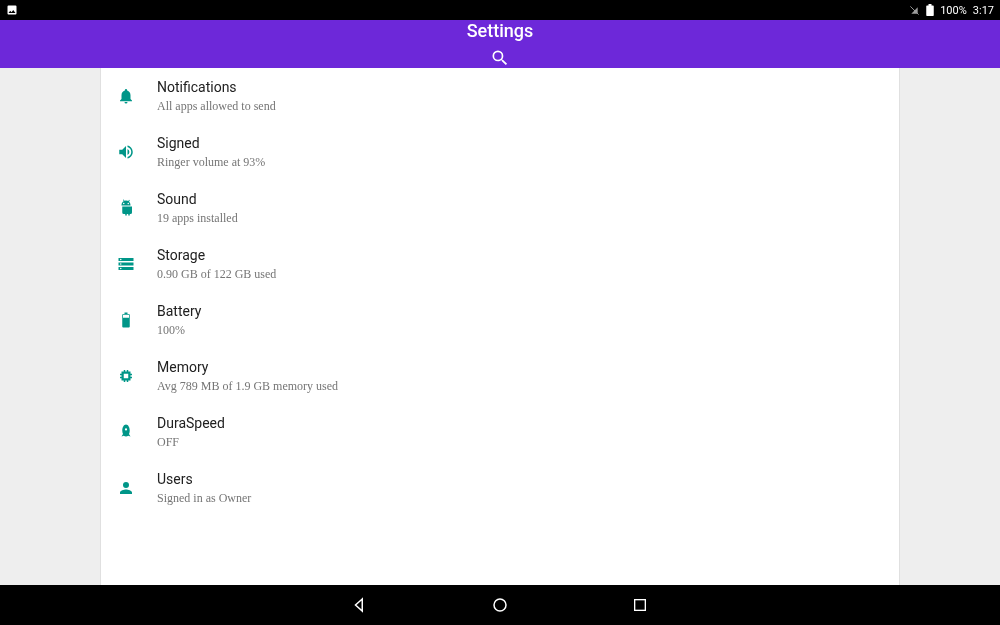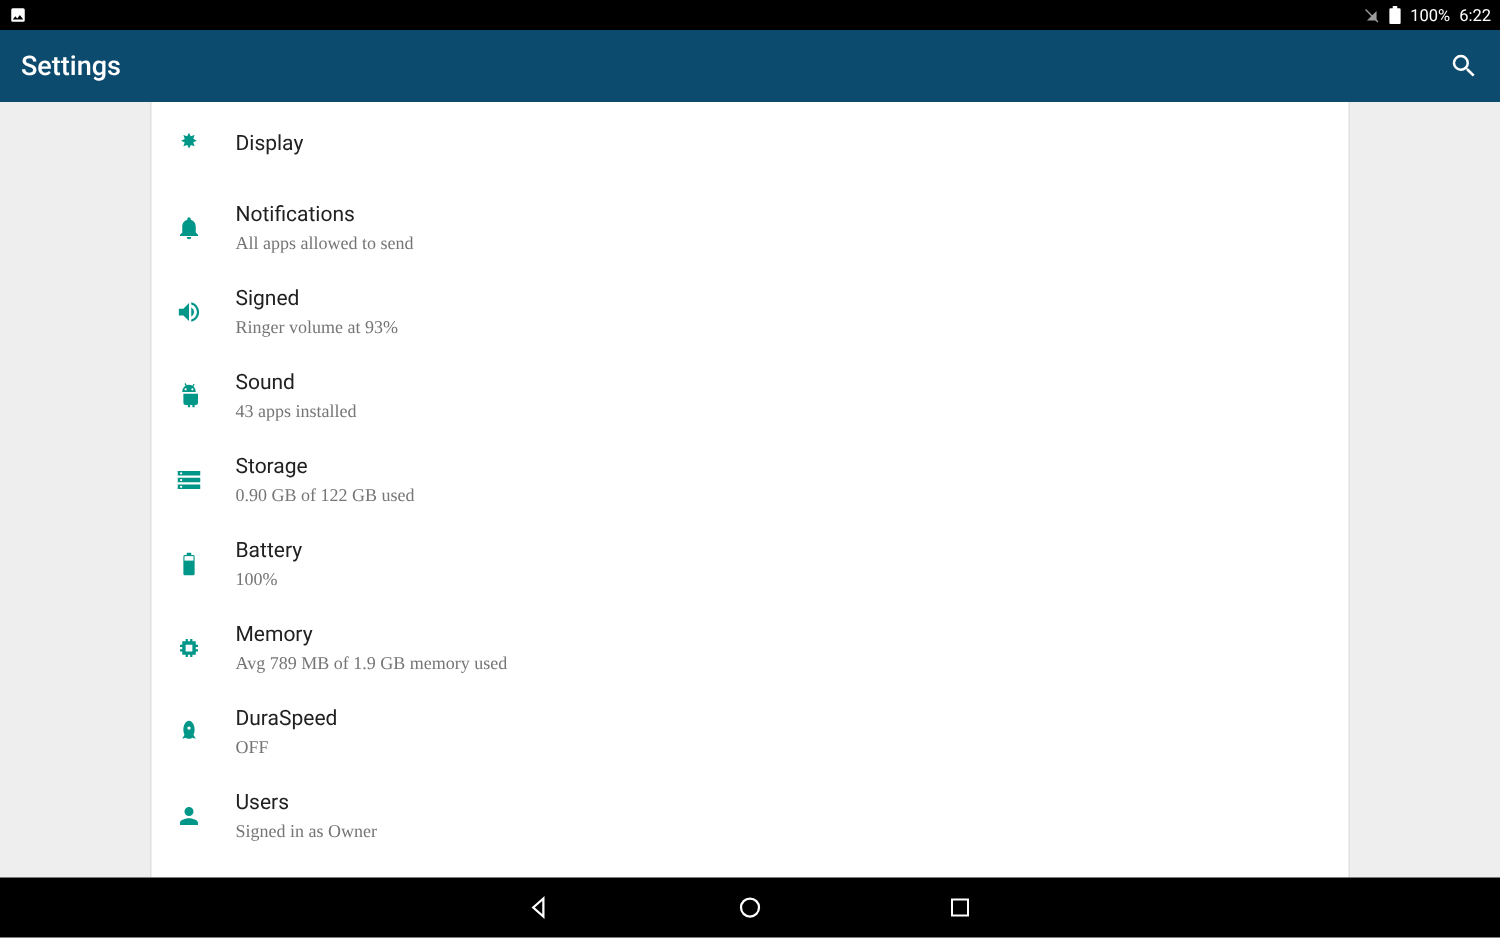--- a/index.html
+++ b/index.html
@@ -1,21 +1,21 @@
 <!DOCTYPE html>
 <html><head>
 <meta charset="utf-8">
 <style>
   * { box-sizing: border-box; margin: 0; padding: 0; }
   html, body { width: 1000px; height: 625px; font-family: Roboto, "Helvetica Neue", Arial, sans-serif; background: #fafafa; overflow: hidden; }
   .statusbar { height: 20px; background: #000; color: #fff; display: flex; align-items: center; font-size: 11px; padding: 0 6px; }
   .statusbar .left { flex: 0 0 auto; display:flex; align-items:center; gap:4px;}
   .statusbar .spacer { flex: 1; }
   .statusbar .right { display: flex; align-items: center; gap: 6px; }
-  .appbar { height: 48px; background: #0c4a6e; color: #fff; display: flex; align-items: center; padding: 0 14px; }
+  .appbar { height: 48px; background: #6d28d9; color: #fff; display: flex; align-items: center; padding: 0 14px; flex-direction: column; }
   .appbar-title { font-size: 18px; font-weight: 500; }
   .appbar-spacer { flex: 1; }
   .content-area { position: absolute; top: 68px; bottom: 40px; left: 0; right: 0; background: #eeeeee; display:flex; justify-content:center; }
   .panel { width: 800px; background: #fff; border-left:1px solid #e0e0e0; border-right:1px solid #e0e0e0; overflow-y: hidden; }
   .row { display: flex; align-items: center; min-height: 56px; padding: 10px 16px 10px 16px; cursor: pointer; }
   .row .icon-slot { width: 40px; display:flex; align-items:center; justify-content:flex-start; color:#009688; }
   .row .texts { display:flex; flex-direction:column; }
   .row .title { font-size: 14px; color: #212121; line-height: 1.3; }
   .row .subtitle { font-size: 12px; color: #757575; margin-top: 2px; font-family: Liberation Serif, serif; }
   .navbar { position:absolute; bottom:0; left:0; right:0; height: 40px; background:#000; display:flex; align-items:center; justify-content:center; gap:120px; }
@@ -40,49 +40,37 @@
           <path d="M19 5v14H5L19 5z"></path>
           <path d="M3 3l18 18" stroke="#9e9e9e" stroke-width="2"></path>
         </svg>
     </span>
     <span>
       <svg width="8" height="12" viewBox="0 0 10 16" fill="#fff">
           <path d="M3 0h4v2h2a1 1 0 0 1 1 1v12a1 1 0 0 1-1 1H1a1 1 0 0 1-1-1V3a1 1 0 0 1 1-1h2V0z"></path>
         </svg>
     </span>
     <span>100%</span>
-    <span>6:22</span>
+    <span>3:17</span>
   </div>
 </div>
 
 <div class="appbar">
   <div class="appbar-title">Settings</div>
   <div class="appbar-spacer"></div>
   <div style="cursor:pointer;">
     <svg width="20" height="20" viewBox="0 0 24 24" fill="#fff">
         <path d="M15.5 14h-.79l-.28-.27A6.471 6.471 0 0 0 16 9.5 6.5 6.5 0 1 0 9.5 16c1.61 0 3.09-.59 4.23-1.57l.27.28v.79l5 4.99L20.49 19l-4.99-5zM9.5 14A4.5 4.5 0 1 1 14 9.5 4.494 4.494 0 0 1 9.5 14z"></path>
       </svg>
   </div>
 </div>
 
 <div class="content-area">
   <div class="panel">
 
-    <div class="row">
-      <div class="icon-slot">
-          <span>
-        <svg width="18" height="18" viewBox="0 0 24 24" fill="#009688">
-              <path d="M12 2l1.5 3.2L17 4l-1.2 3.3L19 9l-3.2 1.5L17 14l-3.3-1.2L12 16l-1.5-3.2L7 14l1.2-3.3L5 9l3.2-1.5L7 4l3.3 1.2L12 2z"></path>
-            </svg>
-      </span>
-        </div>
-      <div class="texts">
-        <div class="title">Display</div>
-      </div>
-    </div>
 
     <div class="row">
       <div class="icon-slot">
           <span>
         <svg width="18" height="18" viewBox="0 0 24 24" fill="#009688">
               <path d="M12 22a2 2 0 0 0 2-2h-4a2 2 0 0 0 2 2zm6-6V11c0-3.07-1.63-5.64-4.5-6.32V4a1.5 1.5 0 0 0-3 0v.68C7.64 5.36 6 7.92 6 11v5l-2 2v1h16v-1l-2-2z"></path>
             </svg>
       </span>
         </div>
       <div class="texts">
@@ -110,21 +98,21 @@
           <span>
         <svg width="18" height="18" viewBox="0 0 24 24" fill="#009688">
               <path d="M6 8a6 6 0 0 1 12 0v.5H6V8zm-2 2h16v8a2 2 0 0 1-2 2h-1v2h-2v-2h-2v2h-2v-2H9a2 2 0 0 1-2-2v-8H4zm5-7l-1-2 1-.5 1 2-1 .5zm6 0l1-2 1 .5-1 2-1-.5z"></path>
               <circle cx="9" cy="6" r="1" fill="#fff"></circle>
               <circle cx="15" cy="6" r="1" fill="#fff"></circle>
             </svg>
       </span>
         </div>
       <div class="texts">
         <div class="title">Sound</div>
-        <div class="subtitle">43 apps installed</div>
+        <div class="subtitle">19 apps installed</div>
       </div>
     </div>
 
     <div class="row">
       <div class="icon-slot">
           <span>
         <svg width="18" height="18" viewBox="0 0 24 24" fill="#009688">
               <path d="M2 4h20v4H2V4zm0 6h20v4H2v-4zm0 6h20v4H2v-4z"></path>
               <circle cx="5" cy="6" r="1" fill="#fff"></circle>
               <circle cx="5" cy="12" r="1" fill="#fff"></circle>

